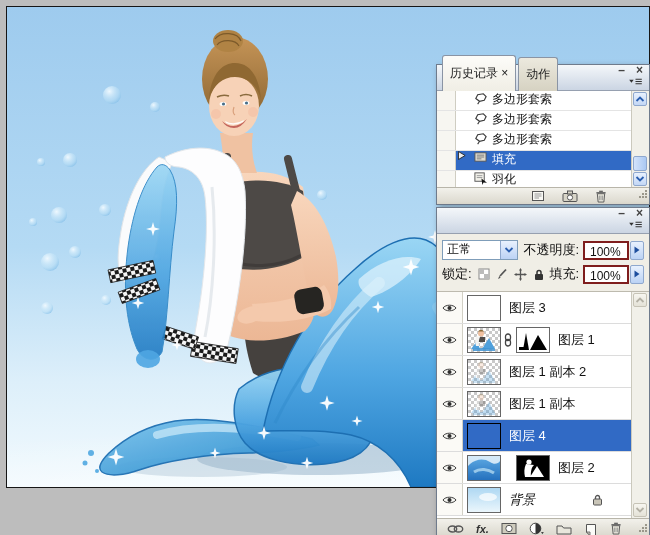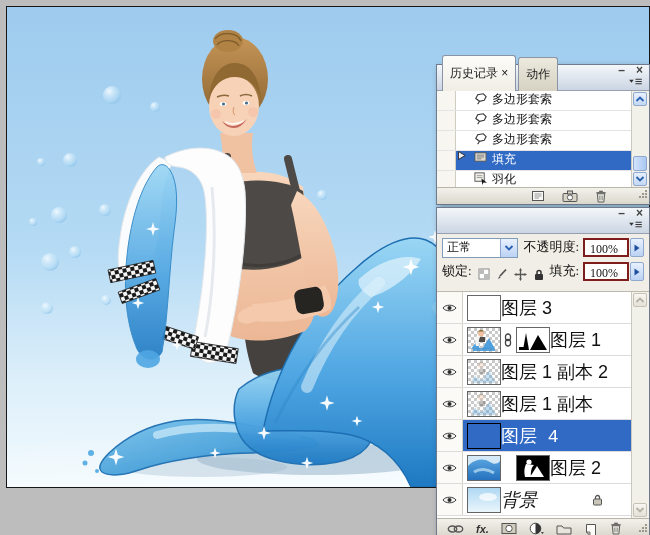--- a/index.html
+++ b/index.html
@@ -37,21 +37,21 @@
   .sbtn{position:absolute;left:1px;width:14px;height:14px;background:linear-gradient(#E8F1FE,#C3D7F5);
         border:1px solid #8FA8CE;border-radius:2px;display:flex;align-items:center;justify-content:center;box-sizing:border-box;}
   .sbtn.up{top:1px}.sbtn.down{bottom:1px}
   .sbtn.pale{background:linear-gradient(#F7F6F0,#E4E2D7);border-color:#C6C3B6;}
   .sthumb{position:absolute;left:1px;width:14px;height:15px;bottom:16px;
           background:linear-gradient(90deg,#D3E3FB,#AAC8F2);border:1px solid #8FA8CE;border-radius:2px;box-sizing:border-box;}
   .pfoot{height:16px;background:linear-gradient(#F2F1EB,#DBD8CD);border-top:1px solid #B8B5A9;
          position:relative;display:flex;align-items:center;justify-content:flex-end;gap:17px;padding-right:42px;}
   
   .lctrl{height:53px;background:#F0EEE6;border-bottom:1px solid #BDBAAE;padding:4px 5px 0;box-sizing:content-box;}
-  .lrow1,.lrow2{height:24px;display:flex;font-family:Liberation Serif, serif;}
+  .lrow1,.lrow2{height:24px;display:flex;align-items:center;}
   .combo{position:relative;width:76px;height:20px;background:#FFF;border:1px solid #7F9DB9;font-size:12px;box-sizing:border-box;}
   .ctext{padding:2px 4px;color:#111;}
   .cbtn{position:absolute;right:0;top:0;width:16px;height:18px;background:linear-gradient(#E8F1FE,#BBD2F4);
         border-left:1px solid #8FA8CE;display:flex;align-items:center;justify-content:center;}
   .plabel{font-size:13px;color:#111;white-space:nowrap;}
   .valbox{width:46px;height:19px;background:#FFF;border:2px solid #7f1d1d;font-size:12px;color:#111;
           padding:2px 0 0 5px;box-sizing:border-box;}
   .spin{width:14px;height:19px;margin-left:1px;background:linear-gradient(#E8F1FE,#BBD2F4);
         border:1px solid #8FA8CE;border-radius:2px;display:flex;align-items:center;justify-content:center;box-sizing:border-box;}
   .lockicons{display:flex;gap:6px;margin-left:6px;align-items:center;}
@@ -59,23 +59,23 @@
   
   .llist{position:relative;height:226px;background:#FFF;}
   .lrows{position:absolute;left:0;top:0;right:17px;bottom:0;overflow:hidden;}
   .lrow{height:31px;display:flex;align-items:center;border-bottom:1px solid #DCDCDC;}
   .leye{width:25px;align-self:stretch;border-right:1px solid #D2D0C5;background:#FBFAF6;
         display:flex;align-items:center;justify-content:center;flex:none;}
   .lthumb{width:34px;height:26px;border:1px solid #666;margin-left:4px;box-sizing:border-box;flex:none;overflow:hidden;}
   .lchain{width:13px;display:flex;justify-content:center;flex:none;}
   .lgap{width:13px;flex:none;}
   .lmask{width:34px;height:26px;border:1px solid #666;margin-left:2px;box-sizing:border-box;flex:none;overflow:hidden;}
-  .lname{font-size:18px;color:#111;white-space:nowrap;}
+  .lname{font-size:13px;color:#111;margin-left:8px;white-space:nowrap;}
   .lrow.sel{background:#316AC5;}
-  .lrow.sel .lname{color:#FFF;font-family:Liberation Mono, monospace;}
+  .lrow.sel .lname{color:#FFF;}
   .lrow.sel .leye{background:#FBFAF6;}
   .bgname{font-style:italic;}
   .llock{margin-left:auto;margin-right:28px;display:flex;}
   .pfoot2{height:19px;background:linear-gradient(#F2F1EB,#D8D5CA);border-top:1px solid #B8B5A9;
           display:flex;align-items:center;column-gap:12px;padding:0 0 0 10px;position:relative;}
   .fxlbl{font-size:11px;font-style:italic;font-weight:bold;color:#333;line-height:12px;}
   .grip{position:absolute;right:1px;bottom:1px;}
   .checker{background-color:#FFF;
     background-image:linear-gradient(45deg,#C8C8C8 25%,transparent 25%,transparent 75%,#C8C8C8 75%),
                      linear-gradient(45deg,#C8C8C8 25%,transparent 25%,transparent 75%,#C8C8C8 75%);

